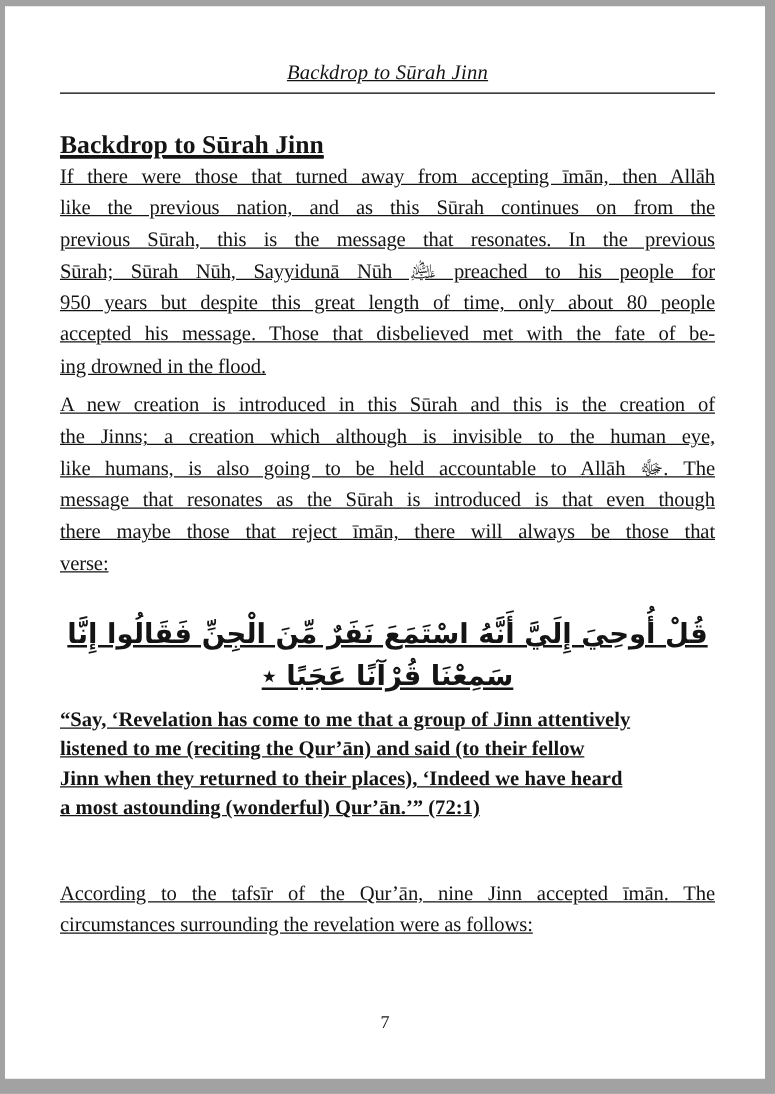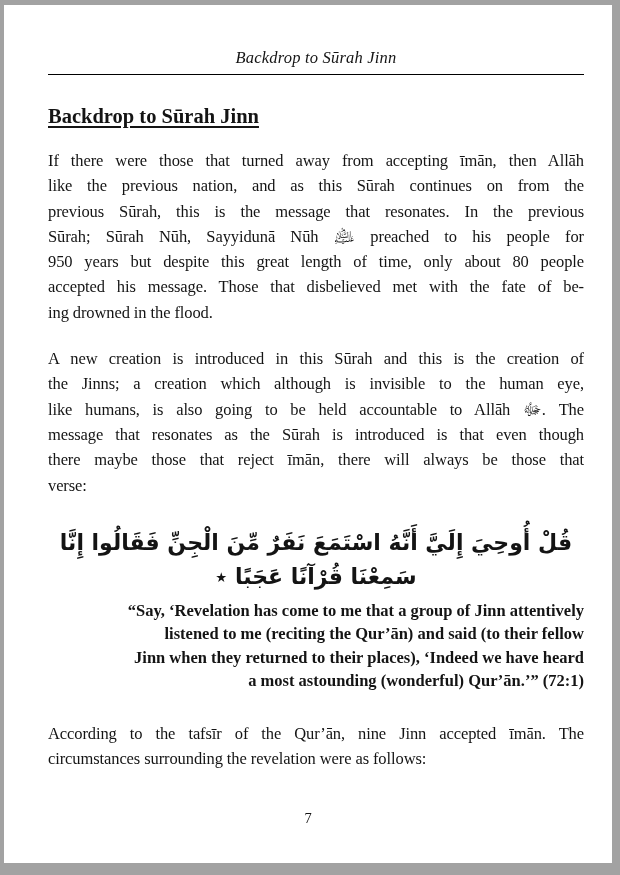--- a/index.html
+++ b/index.html
@@ -15,22 +15,23 @@
     padding: 5px 8px 12px 4px;
     background: #a2a2a2;
   }
   .page {
     box-sizing: border-box;
     width: 100%;
     height: 100%;
     background: #ffffff;
     color: #141414;
     position: relative;
-    padding: 43px 28px 0 44px;
+    padding: 43px 40px 0 44px;
     overflow: hidden;
+    text-decoration: underline;
   }
   .running-head {
     text-align: center;
     font-style: italic;
     font-size: 16.5px;
     line-height: 20px;
     letter-spacing: 0.2px;
   }
   .head-rule {
     border: none;
@@ -40,23 +41,23 @@
   .section-heading {
     margin: 29px 0 0 0;
     font-size: 20.5px;
     font-weight: bold;
     line-height: 24px;
     text-decoration: underline;
     text-decoration-thickness: 1.6px;
     text-underline-offset: 3px;
   }
   .para { margin: 0; }
-  .para-1 { margin-top: 20px; }
-  .para-2 { margin-top: 21px; }
-  .para-3 { margin-top: 28px; }
+  .para-1 { }
+  .para-2 { margin-top: 6px; }
+  .para-3 { margin-top: 44px; }
   .line {
     font-size: 16.5px;
     line-height: 25.3px;
     letter-spacing: -0.1px;
     text-align: justify;
     text-align-last: justify;
     white-space: normal;
   }
   .line.last {
     text-align-last: left;
@@ -65,21 +66,21 @@
     margin-top: 28px;
     direction: rtl;
     text-align: center;
     font-weight: bold;
     font-size: 22px;
     line-height: 34px;
     font-family: "DejaVu Sans", "Liberation Serif", serif;
   }
   .translation { margin-top: 5px; }
   .tline {
-    text-align: right;
+    text-align: left;
     font-weight: bold;
     font-size: 16.5px;
     line-height: 23.5px;
   }
   .page-number {
     position: absolute;
     bottom: 36px;
     left: 0;
     right: 0;
     text-align: center;

